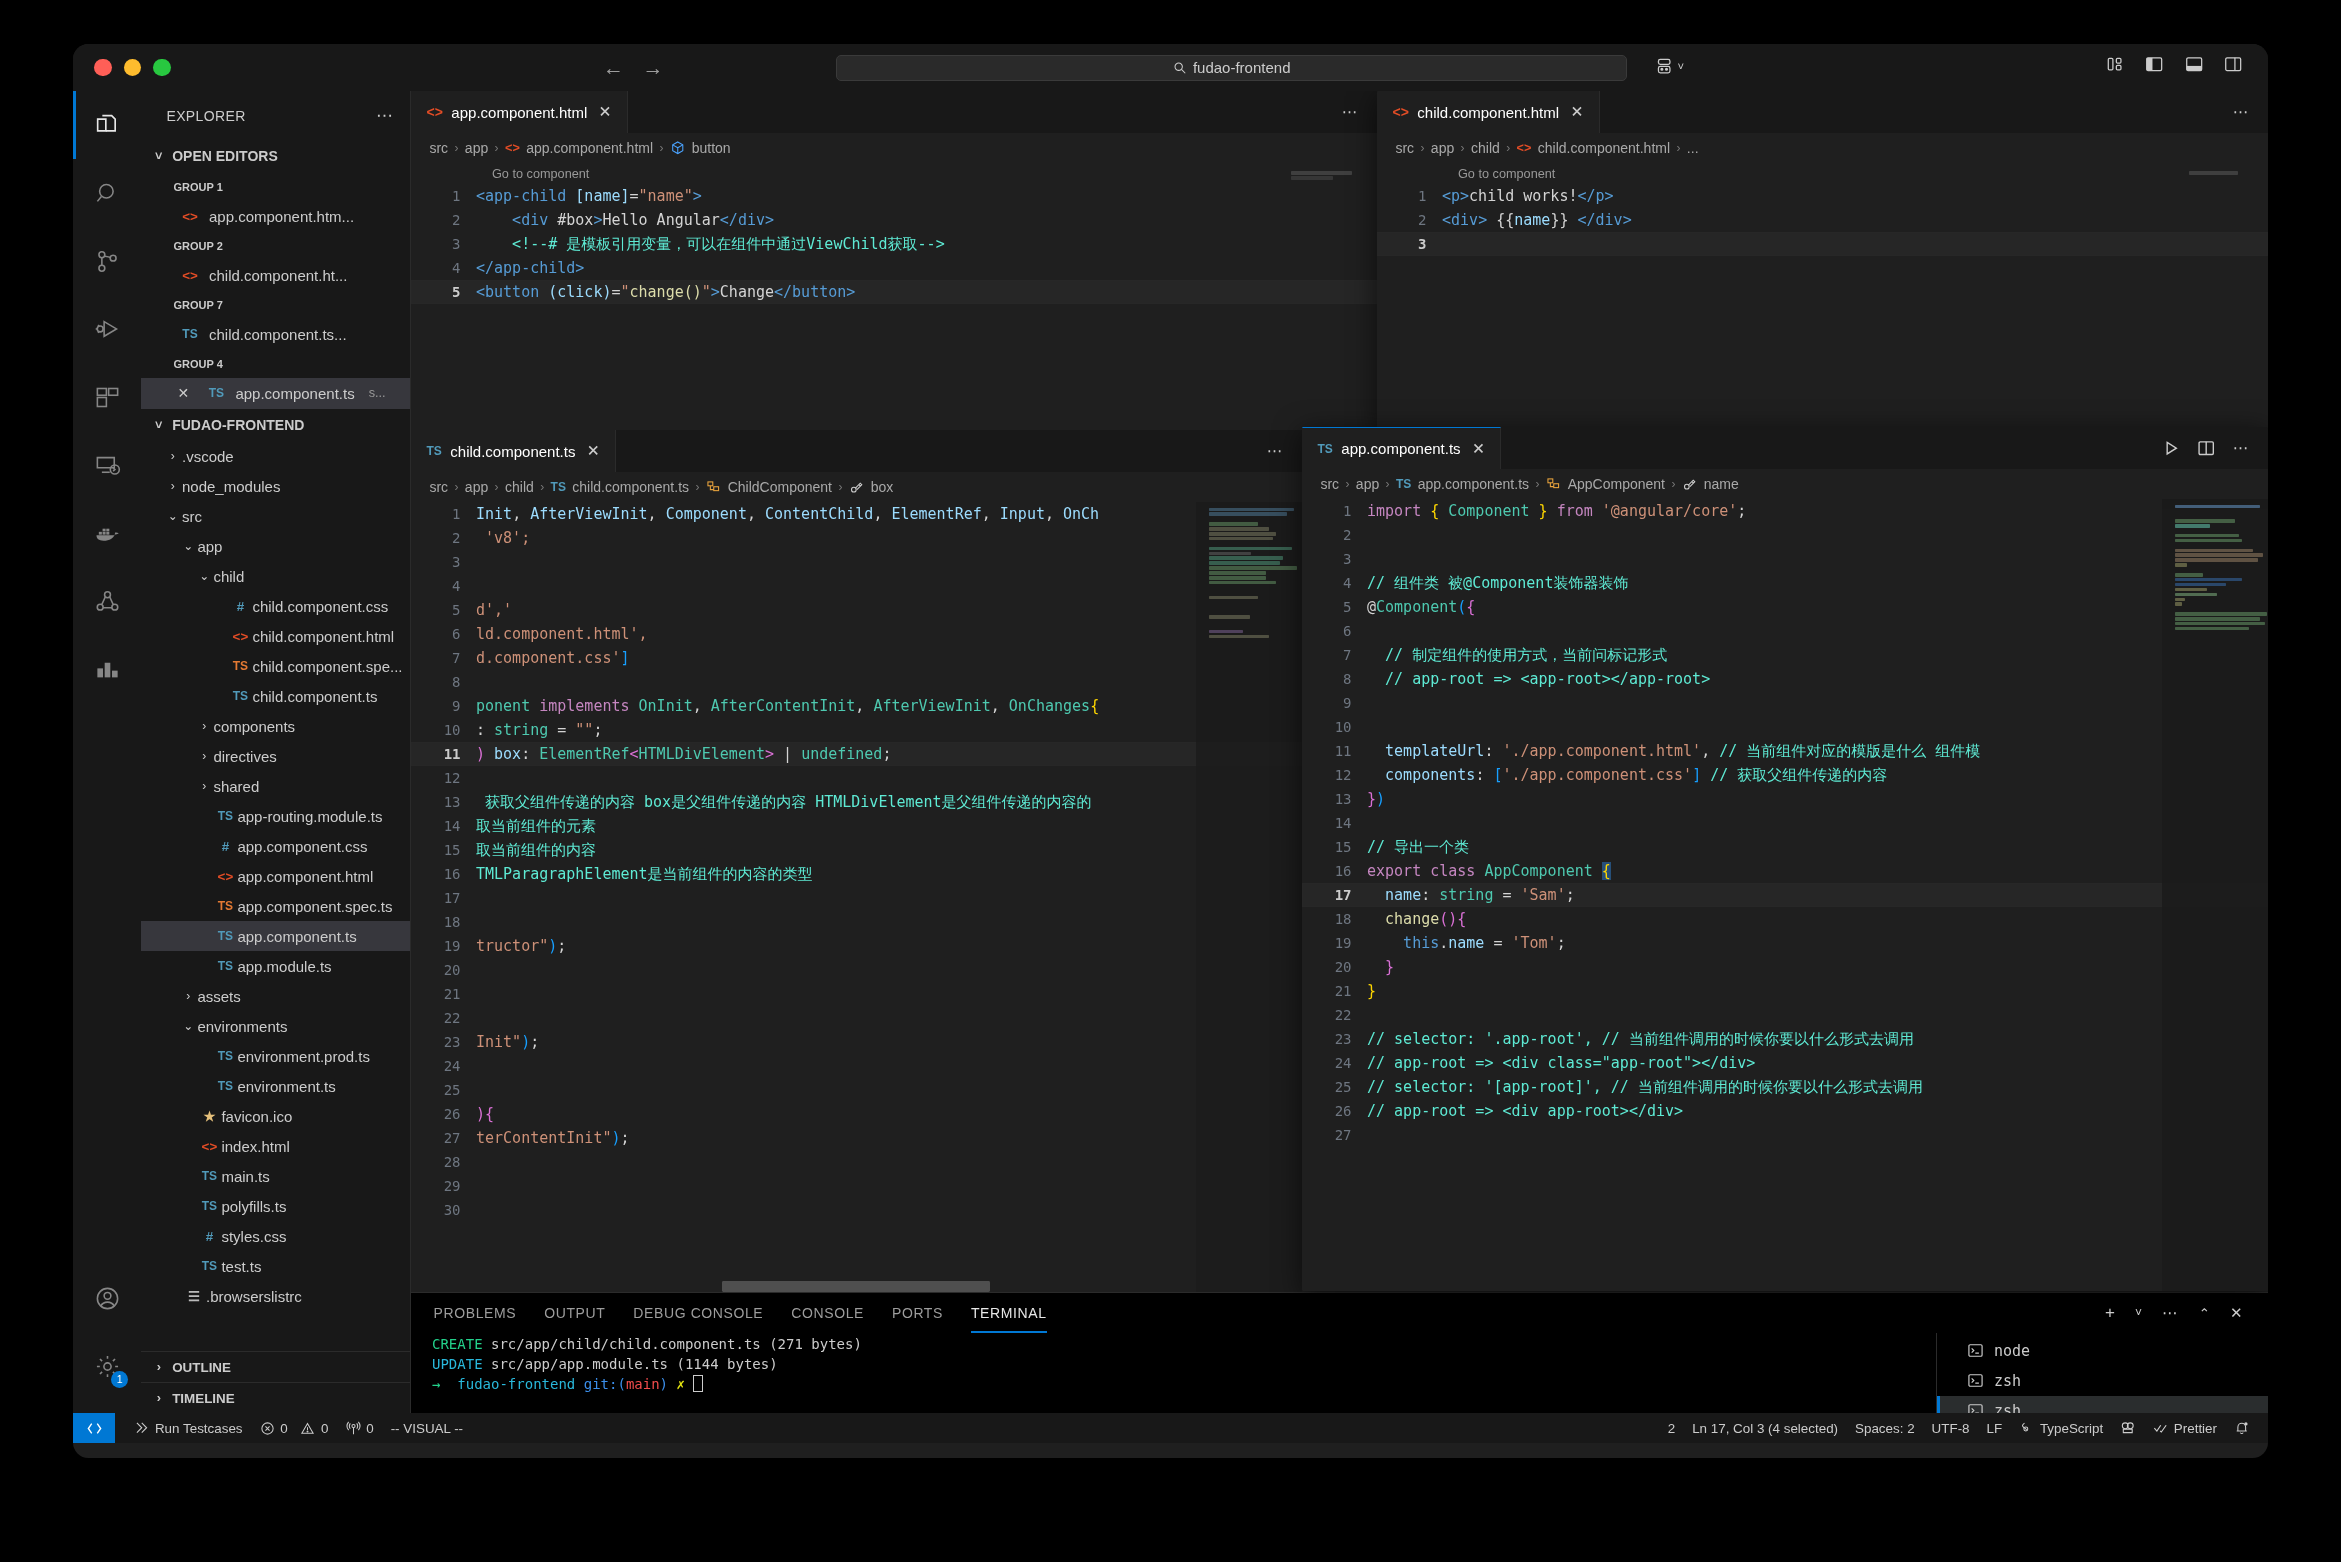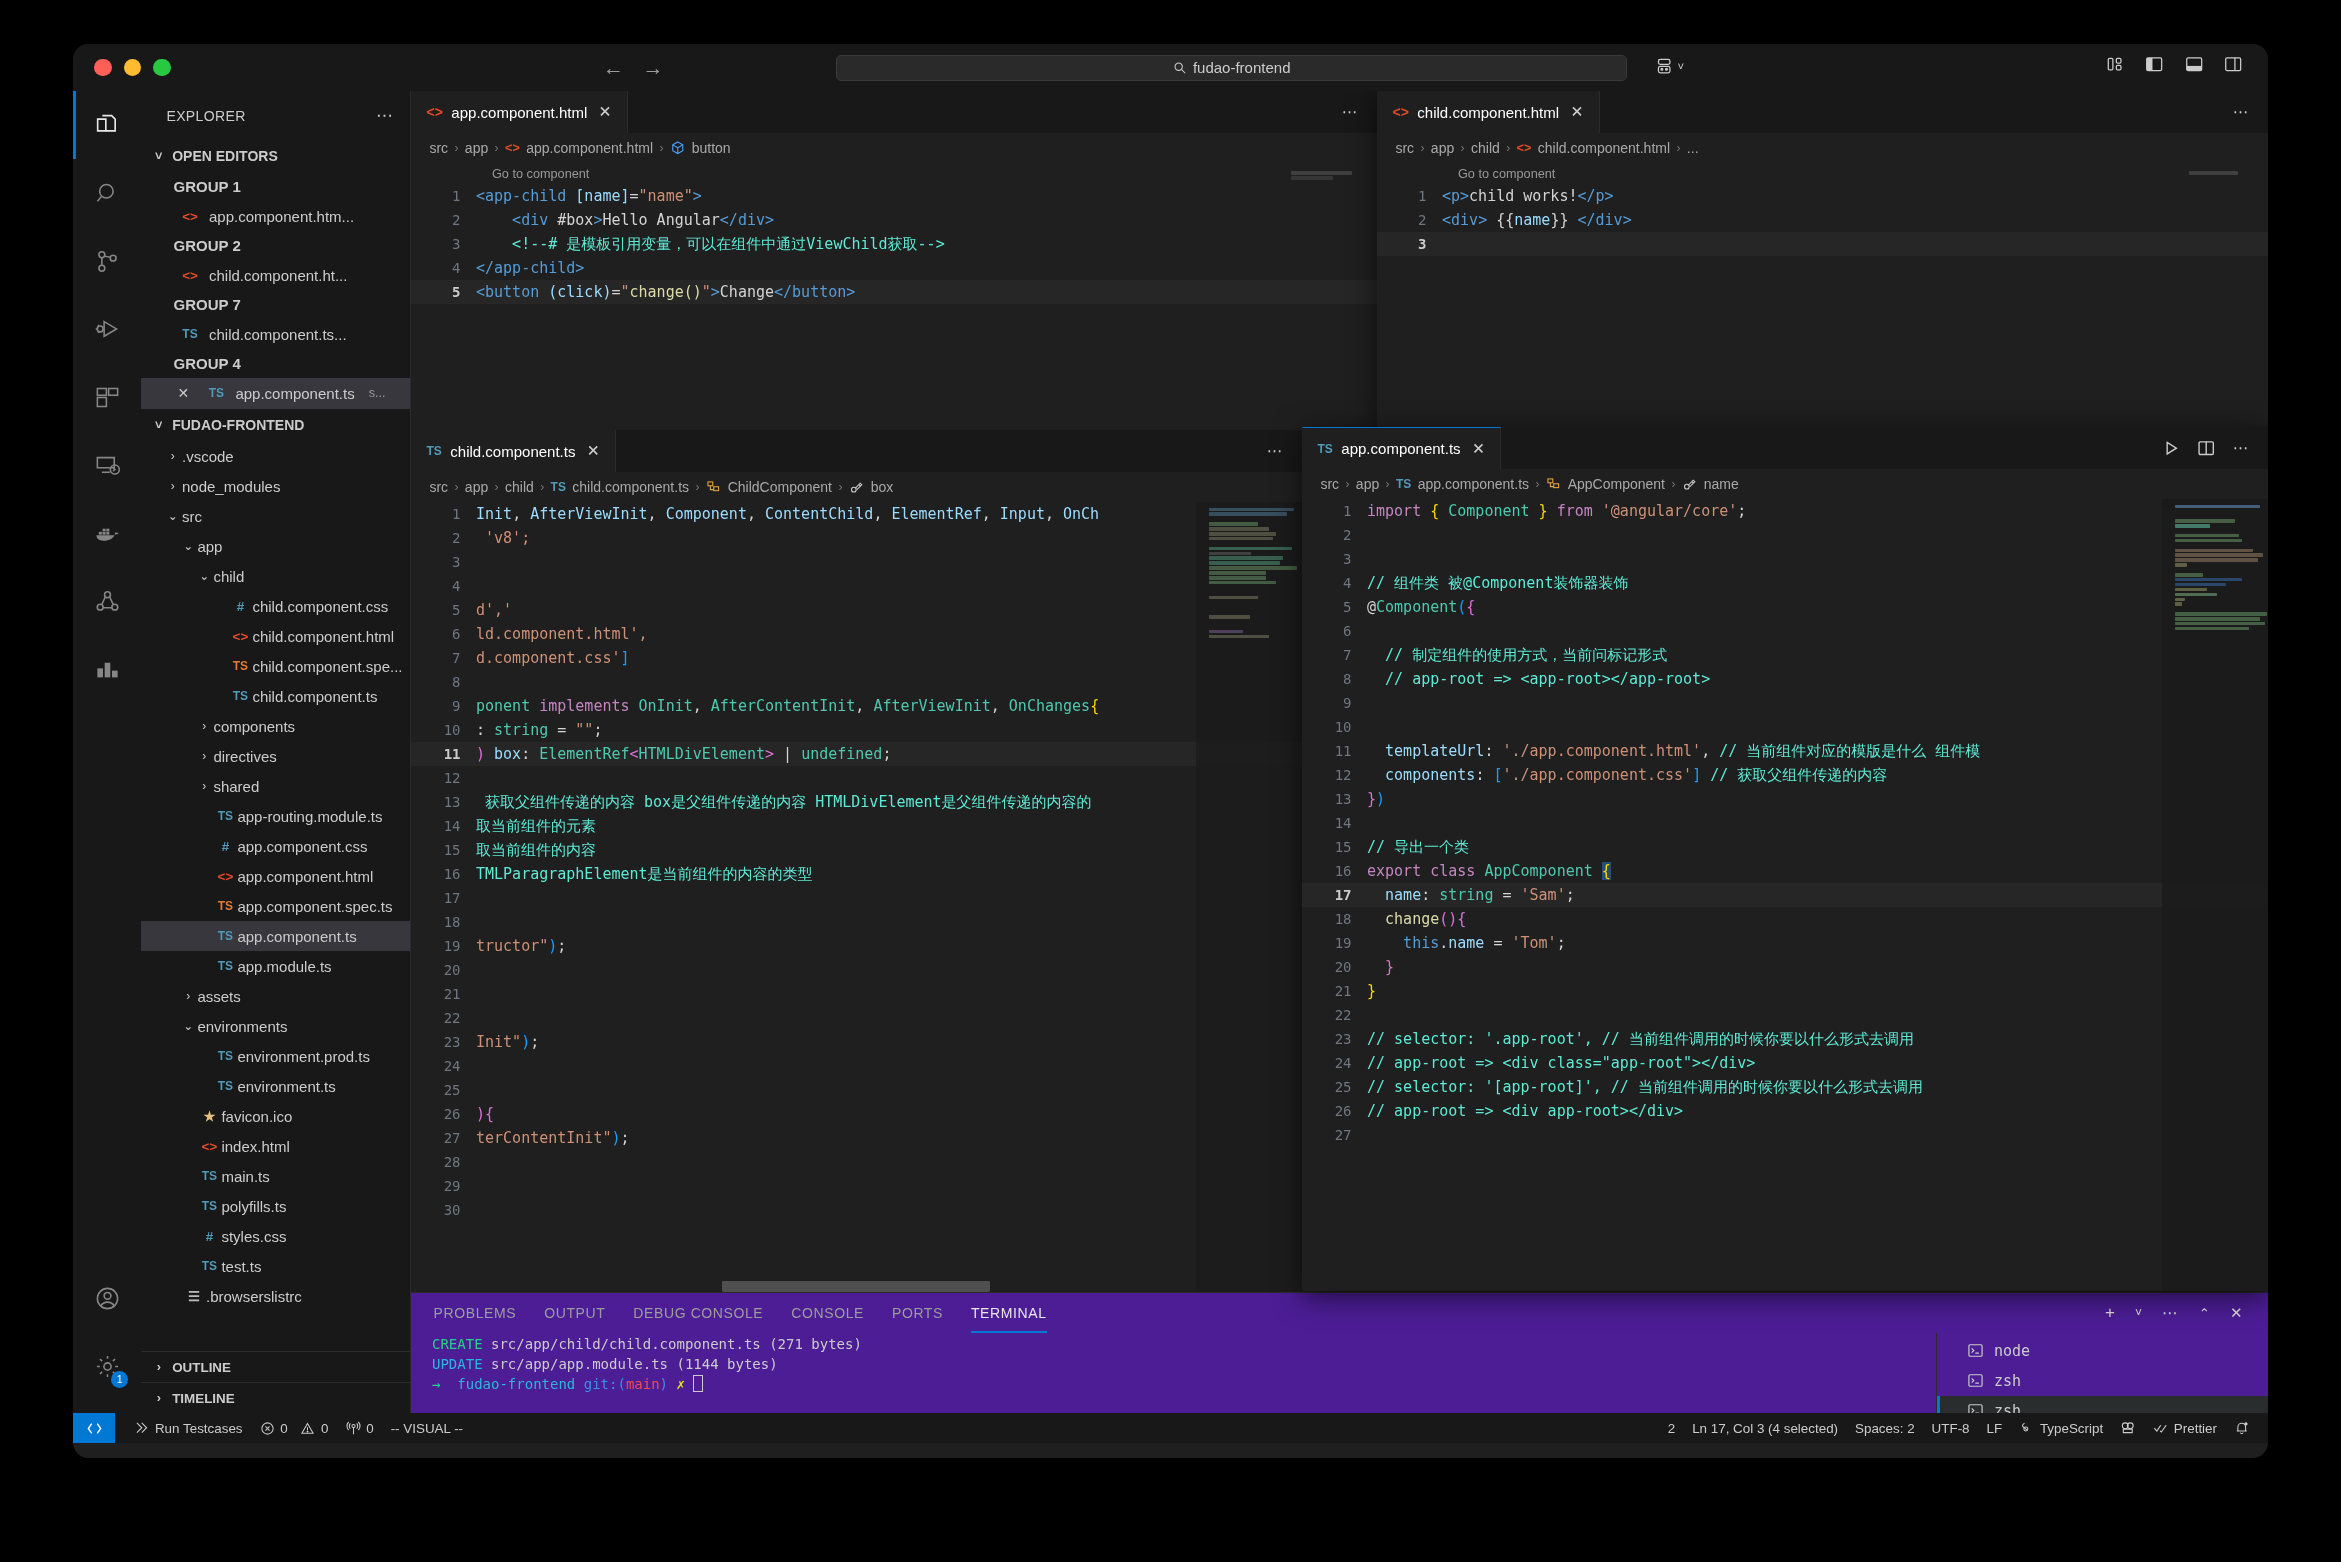--- a/index.html
+++ b/index.html
@@ -100,21 +100,21 @@
     justify-content: space-between;
   }
   .sec-header {
     height: 32.5px; display: flex; align-items: center;
     font-size: 14px; font-weight: bold; color: #ccc;
     padding-left: 10px; gap: 5.7px;
   }
   .chev { width: 15.5px; display:inline-block; text-align:center; color:#ccc; font-size:12.7px;}
   .group-label {
     height: 28px; display:flex; align-items:center;
-    font-size: 15px; font-weight: bold; color: #cccccc;
+    font-size: 11px; font-weight: bold; color: #cccccc;
     padding-left: 32.5px;
   }
   .oe-row {
     height: 31px; display: flex; align-items: center;
     padding-left: 37px; gap: 7px;
     font-size: 15px; color: #cccccc; white-space: nowrap;
   }
   .oe-row.selected { background: #37373d; }
   .oe-close { width: 17px; color:#ccc; font-size:14px; margin-left:-18.4px; margin-right:2.8px;}
   .tree { overflow: hidden; flex: 1; }
@@ -197,21 +197,21 @@
   .minimap {
     position: absolute; right: 0; top: 0; bottom: 0; width: 106px;
     background: #1f1f1f; opacity: .55;
   }
   .mm-line { height: 3.5px; margin: 1.4px 5.7px; border-radius:0.7px;}
   .scroll-h {
     position: absolute; bottom: 0; height: 11.3px; background: #4f4f4f; border-radius: 1.4px;
   }
 
   
-  .panel { height: 121px; background: #4c1d95; display:flex; flex-direction:column; border-top:0.7px solid #2b2b2b;}
+  .panel { height: 121px; background: #000000; display:flex; flex-direction:column; border-top:0.7px solid #2b2b2b;}
   .panel-tabs { height: 40px; display: flex; align-items: center; padding-left: 22.6px; gap: 28px; position: relative;}
   .ptab { font-size: 14px; color: #9d9d9d; letter-spacing: 0.6px; height: 40px; display:flex; align-items:center; position:relative;}
   .ptab.active { color: #e7e7e7; }
   .ptab.active::after { content:''; position:absolute; left:0; right:0; bottom:0; height:2.1px; background:#0078d4;}
   .panel-actions { margin-left: auto; display: flex; align-items: center; gap: 20px; padding-right: 25.4px; color: #ccc; font-size: 17px;}
   .terminal-body { flex:1; display:flex; position: relative; font-family:"DejaVu Sans Mono", monospace;}
   .term-text { flex: 1; padding-left: 21px; padding-top: 1.4px; font-size: 14px; line-height: 20px; white-space: pre;}
   .term-green { color: #23d18b; }
   .term-cyan { color: #29b8db; }
   .term-white { color: #cccccc; }

